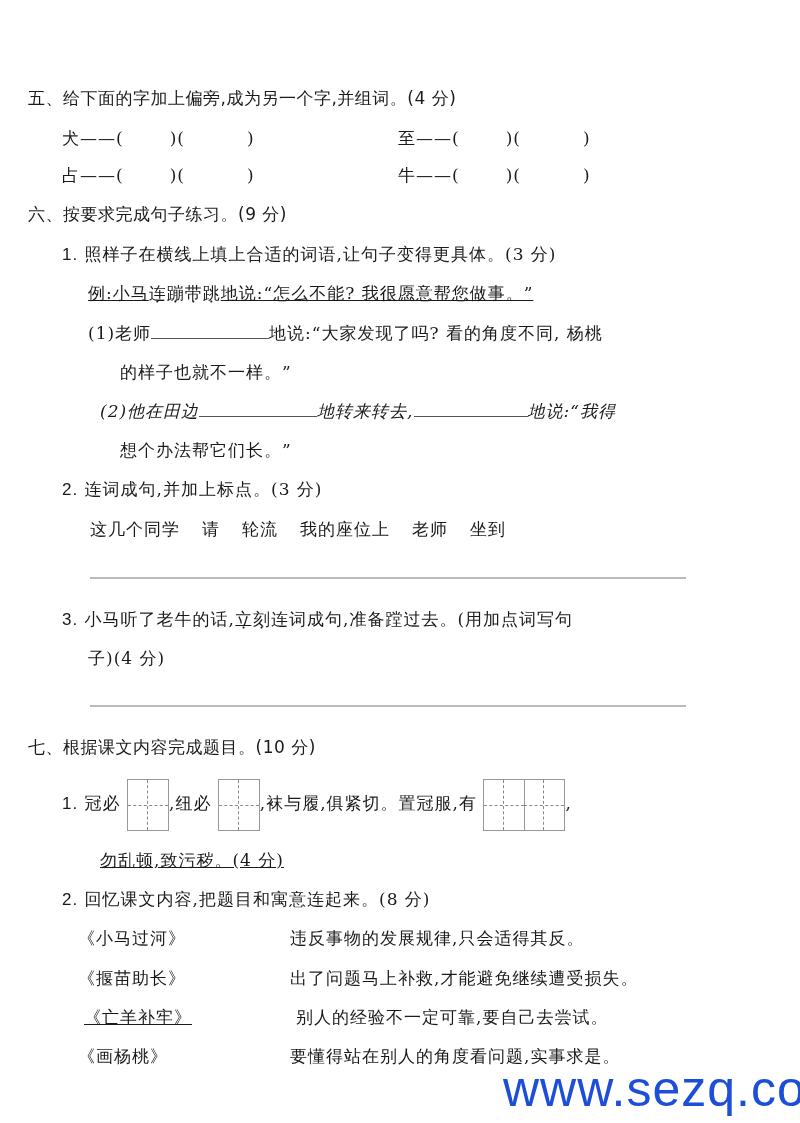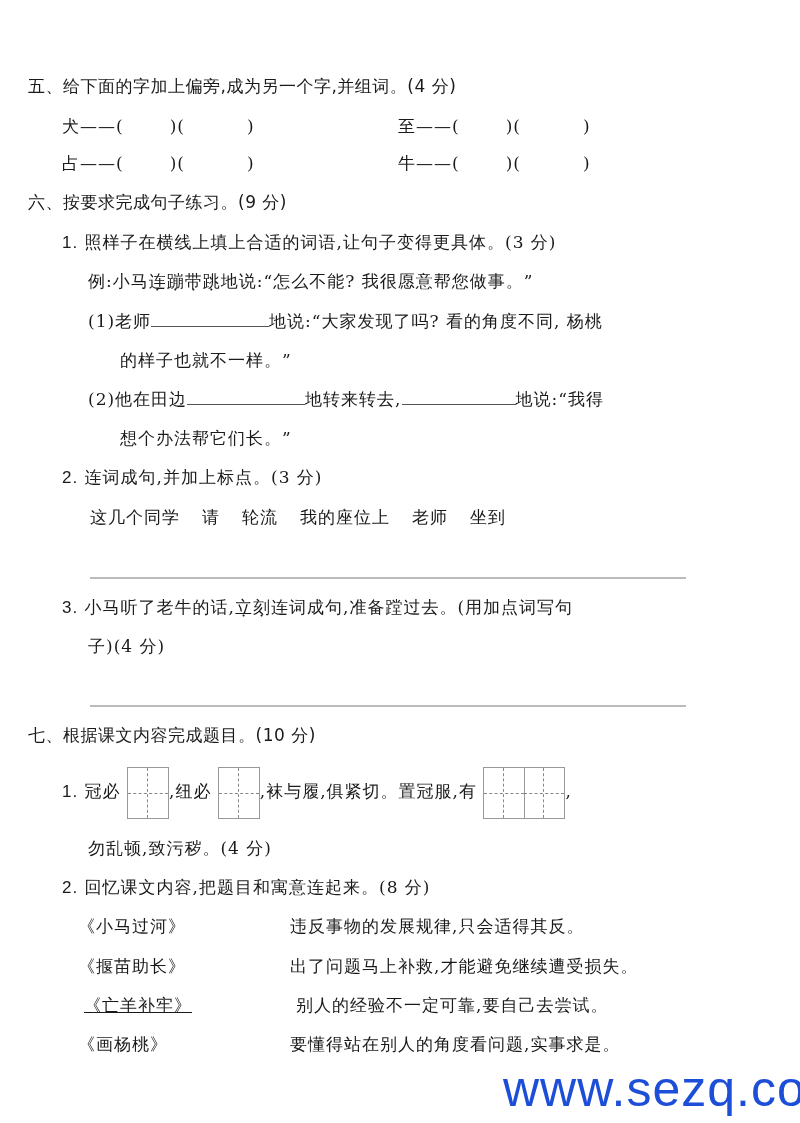--- a/index.html
+++ b/index.html
@@ -1,20 +1,20 @@
 <!DOCTYPE html>
 <html><head>
 <meta charset="utf-8">
 <style>
   html, body { margin: 0; padding: 0; }
   body {
     width: 800px; height: 1123px; background: #ffffff; position: relative;
     font-family: "DejaVu Serif", "Liberation Serif", serif; color: #1a1a1a; overflow: hidden;
   }
-  .line { position: absolute; white-space: nowrap; font-size: 17px; line-height: 24px; letter-spacing: 1px; }
+  .line { position: absolute; white-space: nowrap; font-size: 17px; line-height: 24px; letter-spacing: 1px; margin-top: 12px; }
   .sec { font-family: "DejaVu Sans", "Liberation Sans", sans-serif; font-size: 17px; letter-spacing: 0.5px; }
   .num { font-family: "Liberation Sans", "DejaVu Sans", sans-serif; font-weight: normal; }
   .paren { display: inline-block; }
   .gap-s { display: inline-block; width: 46px; }
   .gap-l { display: inline-block; width: 62px; }
   .blank { display: inline-block; border-bottom: 1px solid #555; vertical-align: baseline; height: 16px; }
   .answer-line { position: absolute; left: 90px; width: 596px; height: 0; border-top: 2px solid #bbbbbb; }
   .dotted { position: relative; display: inline-block; }
   .dotted::after { content: "•"; position: absolute; left: 50%; transform: translateX(-50%); top: 18px; font-size: 7px; line-height: 7px; }
   .grid-box { display: inline-block; vertical-align: middle; position: relative; border: 1px solid #999; box-sizing: border-box; height: 52px; }
@@ -43,30 +43,30 @@
   <span>牛</span><span>——</span><span class="paren">(</span><span class="gap-s"></span><span class="paren">)(</span><span class="gap-l"></span><span class="paren">)</span>
 </div>
 
 <div class="line sec" style="left:28px; top:190px;">六、按要求完成句子练习。(9 分)</div>
 
 <div class="line" style="left:62px; top:230px;text-align:right;">
   <span class="num">1.</span>
   <span>照样子在横线上填上合适的词语,让句子变得更具体。(3 分)</span>
 </div>
 
-<div class="line" style="left:88px; top:269px;">
+<div class="line" style="left:88px; top:269px;text-decoration:underline;">
   <span>例:小马</span><span class="dotted">连</span><span class="dotted">蹦</span><span class="dotted">带</span><span class="dotted">跳</span><span>地说:“怎么不能? 我很愿意帮您做事。”</span>
 </div>
 
 <div class="line" style="left:88px; top:309px;">
   <span>(1)老师</span><span class="blank" style="width:118px;"></span><span>地说:“大家发现了吗? 看的角度不同, 杨桃</span>
 </div>
 <div class="line" style="left:120px; top:348px;">的样子也就不一样。”</div>
 
-<div class="line" style="left:88px; top:387px;">
+<div class="line" style="left:100px; top:387px;font-style:italic;">
   <span>(2)他在田边</span><span class="blank" style="width:118px;"></span><span>地转来转去,</span><span class="blank" style="width:114px;"></span><span>地说:“我得</span>
 </div>
 <div class="line" style="left:120px; top:426px;">想个办法帮它们长。”</div>
 
 <div class="line" style="left:62px; top:465px;">
   <span class="num">2.</span>
   <span>连词成句,并加上标点。(3 分)</span>
 </div>
 <div class="line" style="left:90px; top:505px; word-spacing:0;">
   <span>这几个同学</span><span style="display:inline-block;width:22px"></span><span>请</span><span style="display:inline-block;width:22px"></span><span>轮流</span><span style="display:inline-block;width:22px"></span><span>我的座位上</span><span style="display:inline-block;width:22px"></span><span>老师</span><span style="display:inline-block;width:22px"></span><span>坐到</span>
@@ -103,21 +103,21 @@
         <span class="h"></span>
       </span>
     <span class="grid-sep" style="left:40px;"></span>
     <span class="grid-cell" style="left:40px;">
         <span class="v"></span>
         <span class="h"></span>
       </span>
   </span><span>,</span>
 </div>
 
-<div class="line" style="left:88px; top:836px;">勿乱顿,致污秽。(4 分)</div>
+<div class="line" style="left:100px; top:836px;text-decoration:underline;">勿乱顿,致污秽。(4 分)</div>
 
 <div class="line" style="left:62px; top:875px;">
   <span class="num">2.</span>
   <span>回忆课文内容,把题目和寓意连起来。(8 分)</span>
 </div>
 
 <div class="line" style="left:78px; top:914px;">
   <span>《小马过河》</span>
   <span class="col2">违反事物的发展规律,只会适得其反。</span>
 </div>

